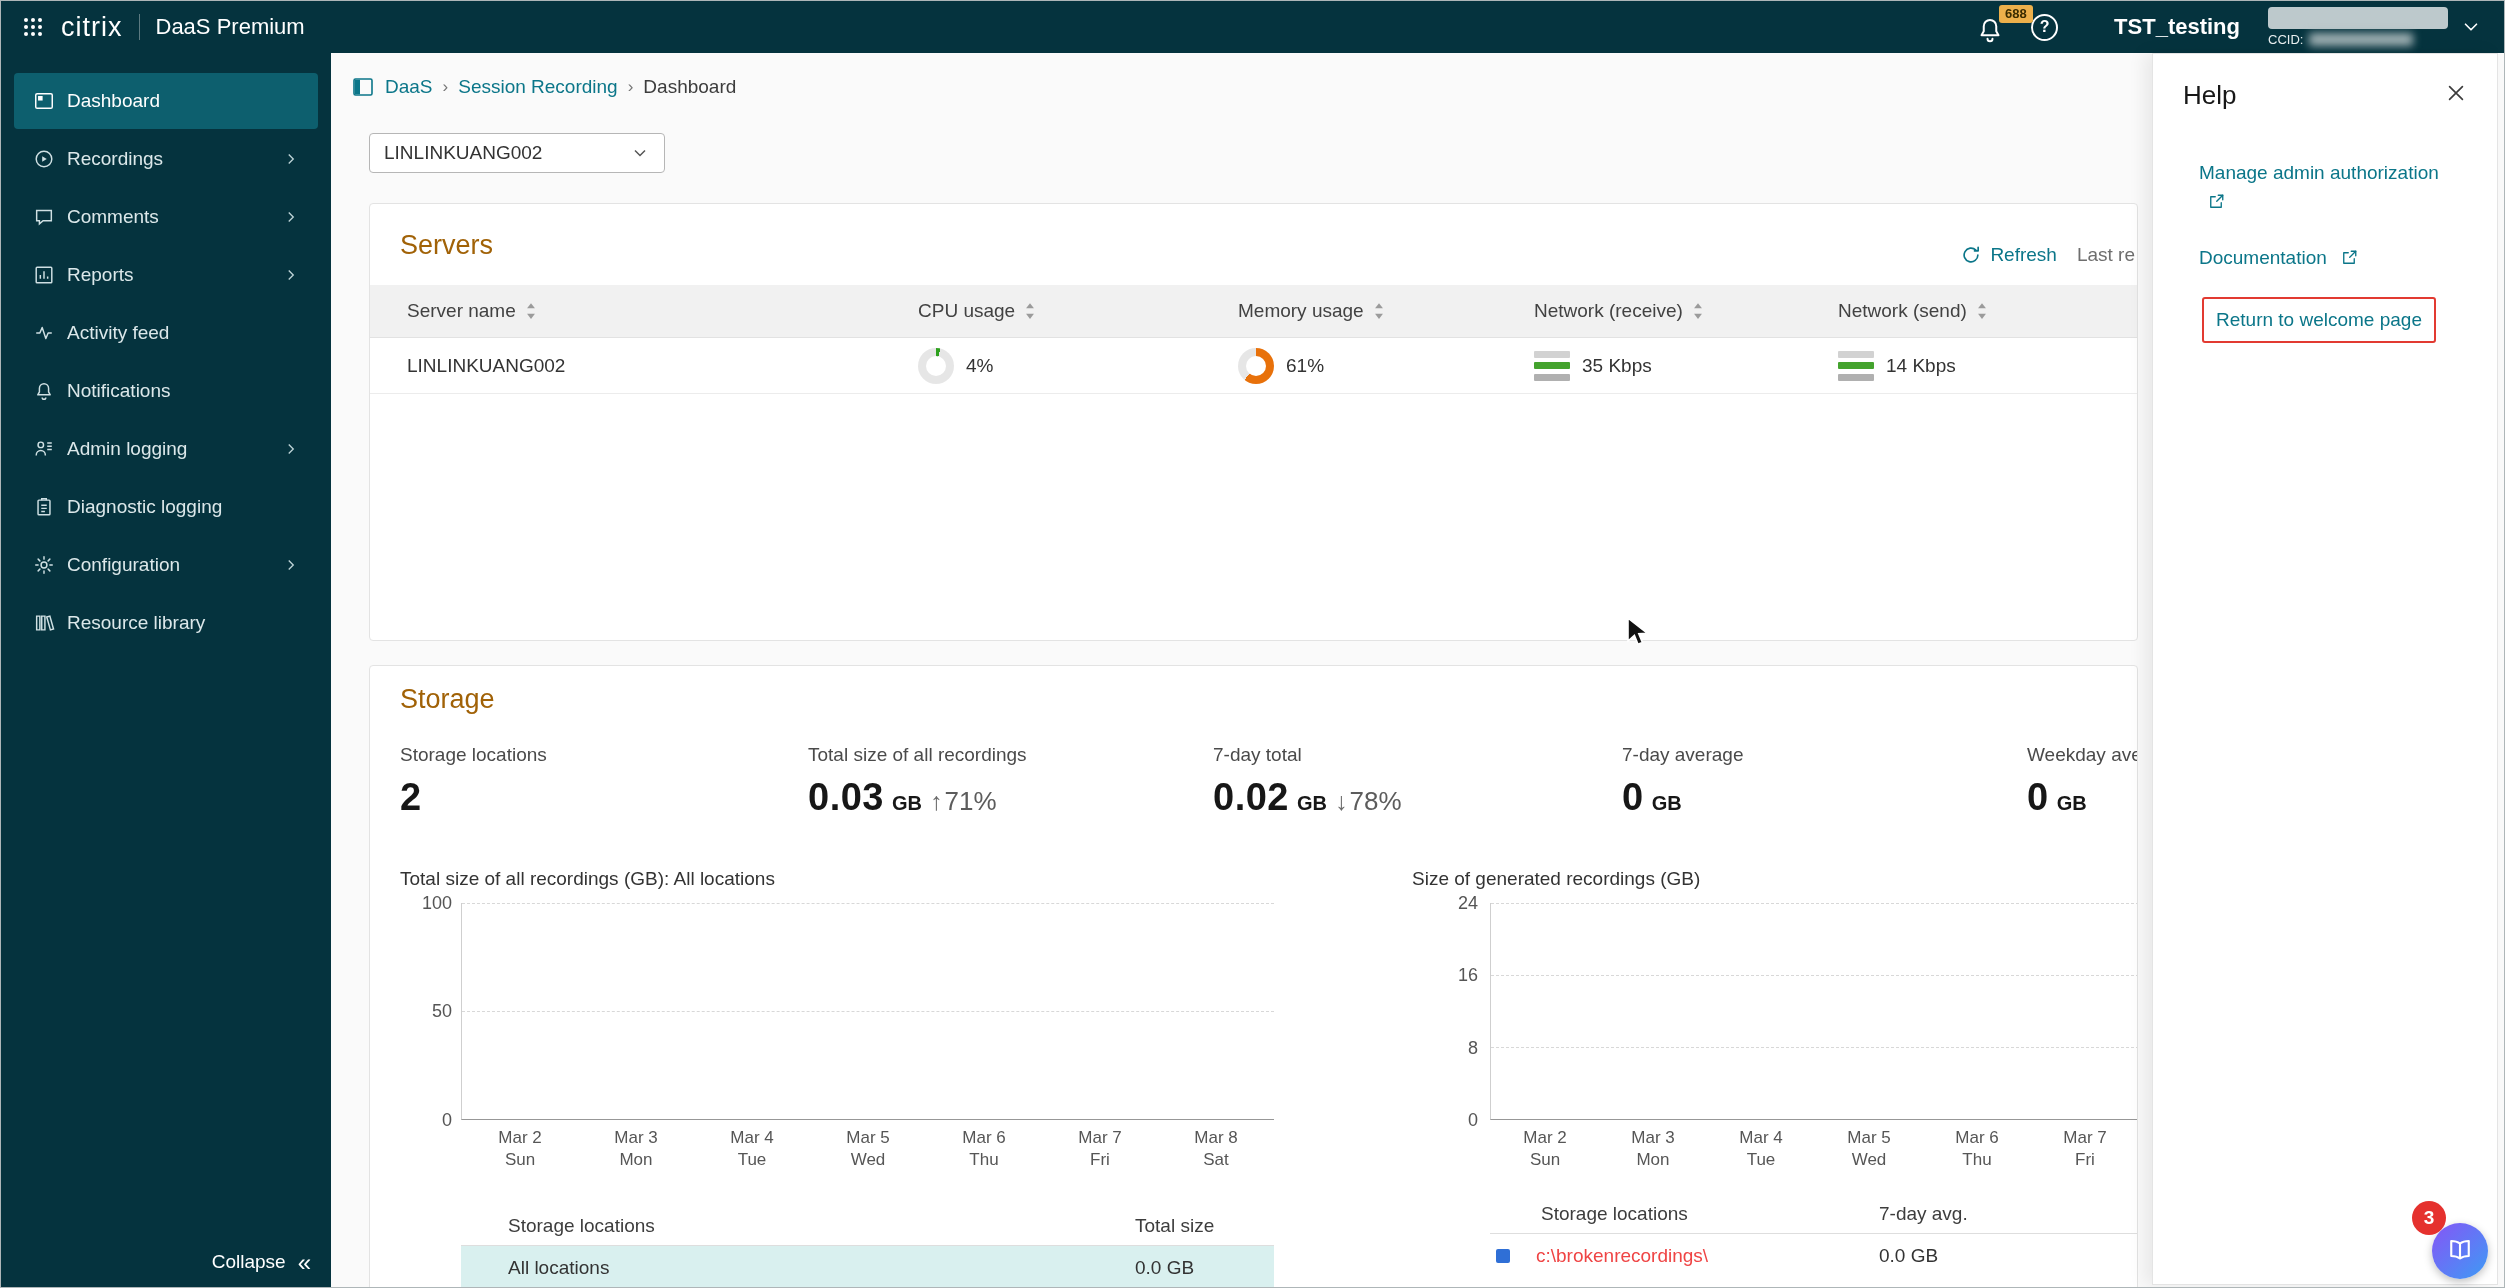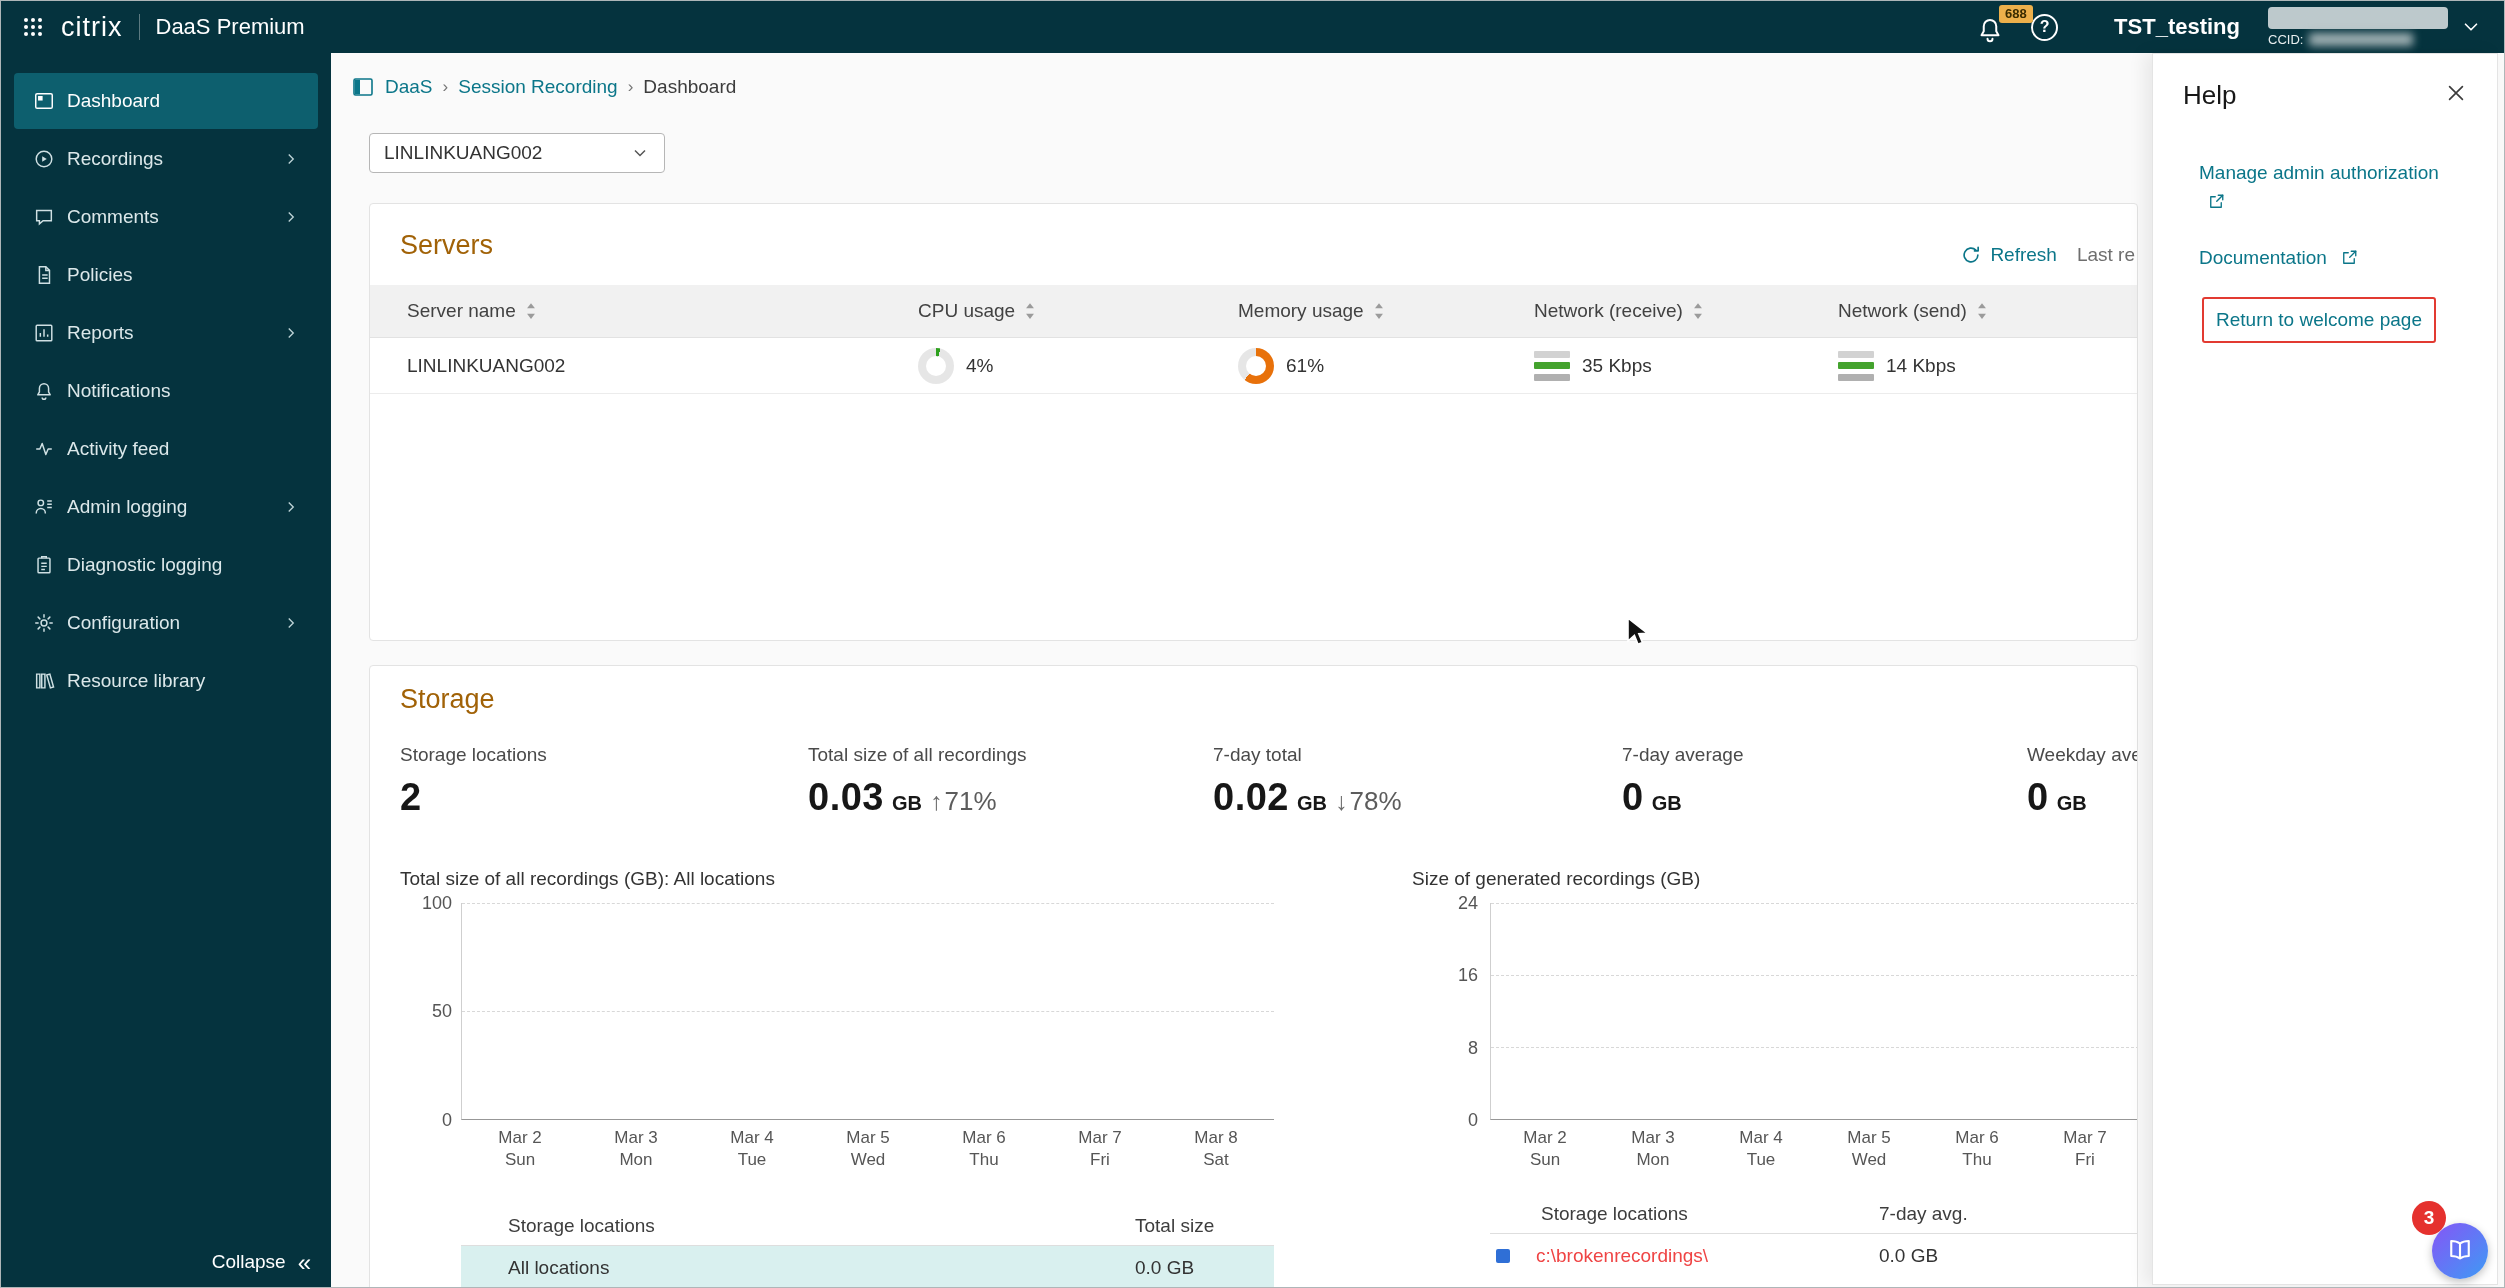--- a/index.html
+++ b/index.html
@@ -205,57 +205,47 @@
     <span class="nav-label">Comments</span>
     <span class="nav-caret">
         <svg width="18" height="18" viewBox="0 0 24 24" fill="none" stroke="currentColor" stroke-width="1.8">
           <path d="M9 6l6 6-6 6"></path>
         </svg>
       </span>
   </div>
   <div class="nav-item">
     <span class="nav-icon">
         <svg width="22" height="22" viewBox="0 0 24 24" fill="none" stroke="currentColor" stroke-width="1.6">
-          <path d="M7 3h7l4 4v14H7z"></path>
-          <path d="M14 3v4h4"></path>
-          <path d="M10 12h6M10 15.5h6"></path>
-        </svg>
-      </span>
-    <span class="nav-label">Policies</span>
-  </div>
-  <div class="nav-item">
-    <span class="nav-icon">
-        <svg width="22" height="22" viewBox="0 0 24 24" fill="none" stroke="currentColor" stroke-width="1.6">
           <rect x="3.5" y="3.5" width="17" height="17" rx="1"></rect>
           <path d="M8 16v-4M12 16V8M16 16v-2.5"></path>
         </svg>
       </span>
     <span class="nav-label">Reports</span>
     <span class="nav-caret">
         <svg width="18" height="18" viewBox="0 0 24 24" fill="none" stroke="currentColor" stroke-width="1.8">
           <path d="M9 6l6 6-6 6"></path>
         </svg>
       </span>
   </div>
   <div class="nav-item">
     <span class="nav-icon">
         <svg width="22" height="22" viewBox="0 0 24 24" fill="none" stroke="currentColor" stroke-width="1.6" stroke-linejoin="round">
+          <path d="M3.5 12h4l2.5-6 4 12 2.5-6h4"></path>
+        </svg>
+      </span>
+    <span class="nav-label">Activity feed</span>
+  </div>
+  <div class="nav-item">
+    <span class="nav-icon">
+        <svg width="22" height="22" viewBox="0 0 24 24" fill="none" stroke="currentColor" stroke-width="1.6" stroke-linejoin="round">
           <path d="M12 4a5 5 0 0 0-5 5v4l-1.8 3.2h13.6L17 13V9a5 5 0 0 0-5-5z"></path>
           <path d="M10 19a2 2 0 0 0 4 0"></path>
         </svg>
       </span>
     <span class="nav-label">Notifications</span>
-  </div>
-  <div class="nav-item">
-    <span class="nav-icon">
-        <svg width="22" height="22" viewBox="0 0 24 24" fill="none" stroke="currentColor" stroke-width="1.6" stroke-linejoin="round">
-          <path d="M3.5 12h4l2.5-6 4 12 2.5-6h4"></path>
-        </svg>
-      </span>
-    <span class="nav-label">Activity feed</span>
   </div>
   <div class="nav-item">
     <span class="nav-icon">
         <svg width="22" height="22" viewBox="0 0 24 24" fill="none" stroke="currentColor" stroke-width="1.6">
           <circle cx="8.5" cy="7.5" r="3"></circle>
           <path d="M3.5 19c0-3.3 2.4-5.3 5-5.3s5 2 5 5.3"></path>
           <path d="M15.5 5.5h5M15.5 9h5M15.5 12.5h5"></path>
         </svg>
       </span>
     <span class="nav-label">Admin logging</span>

